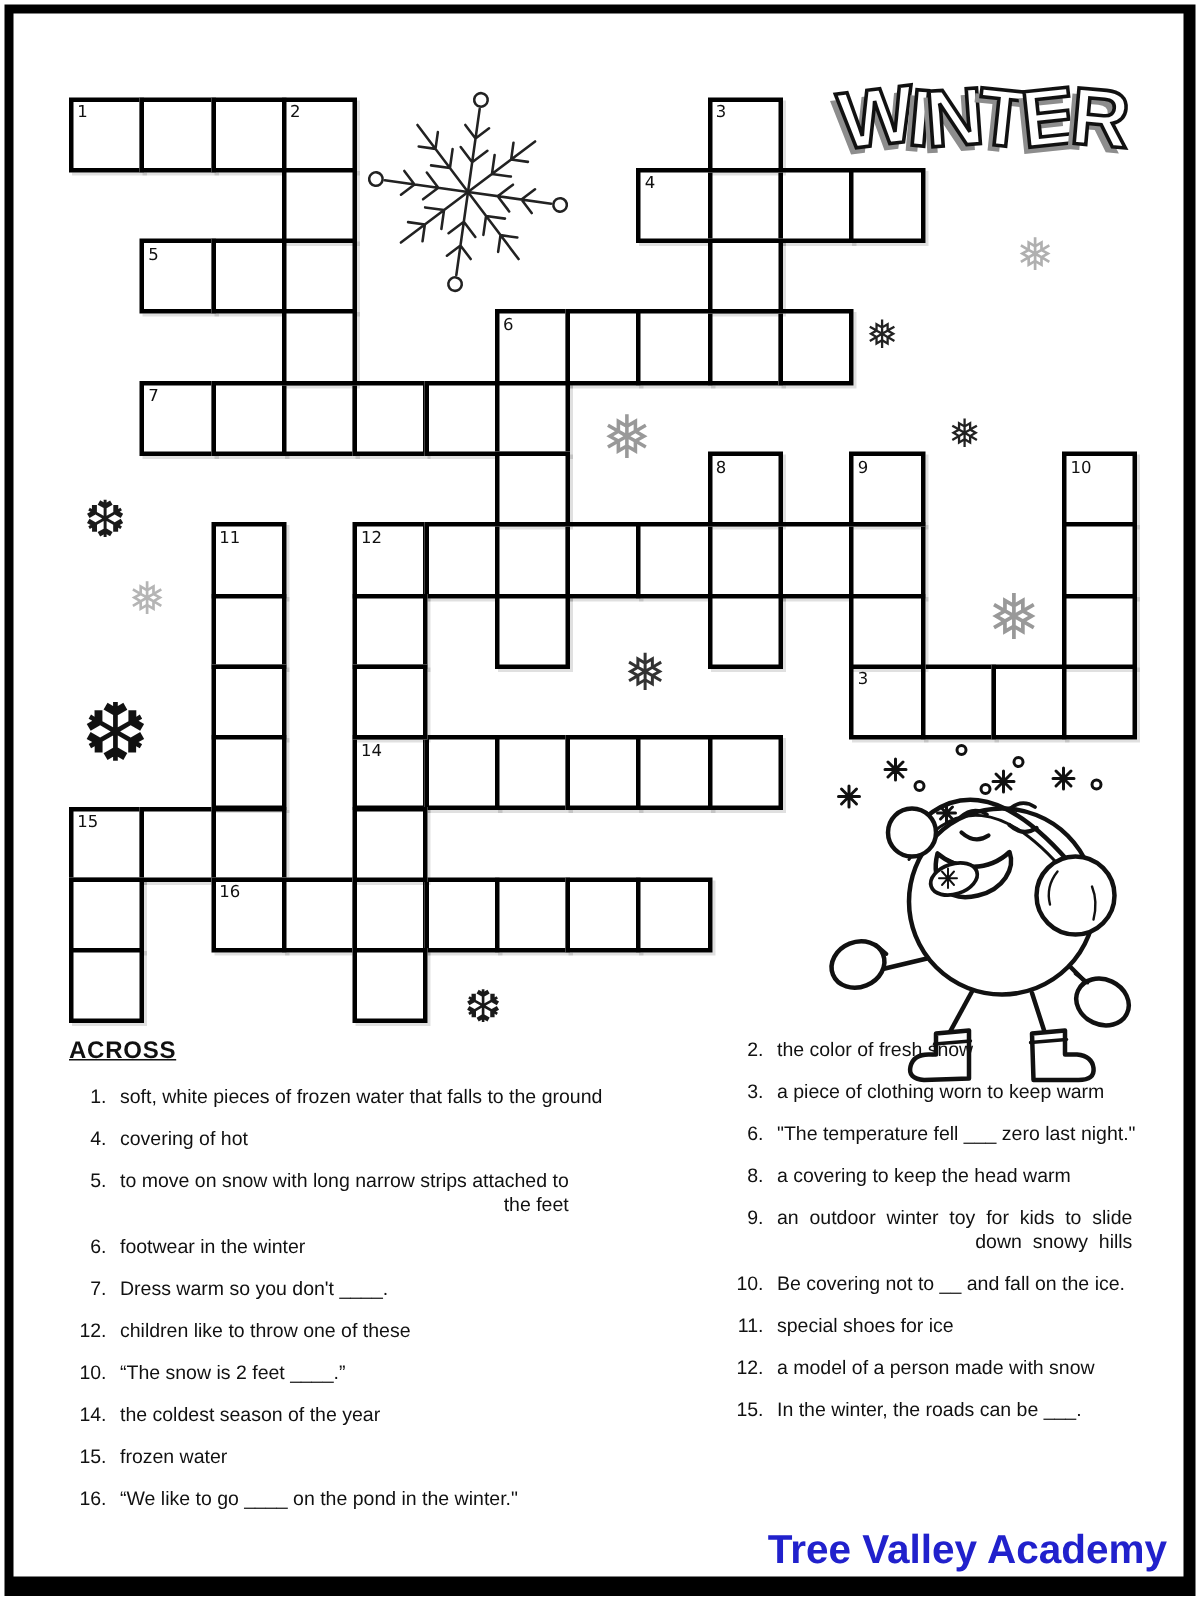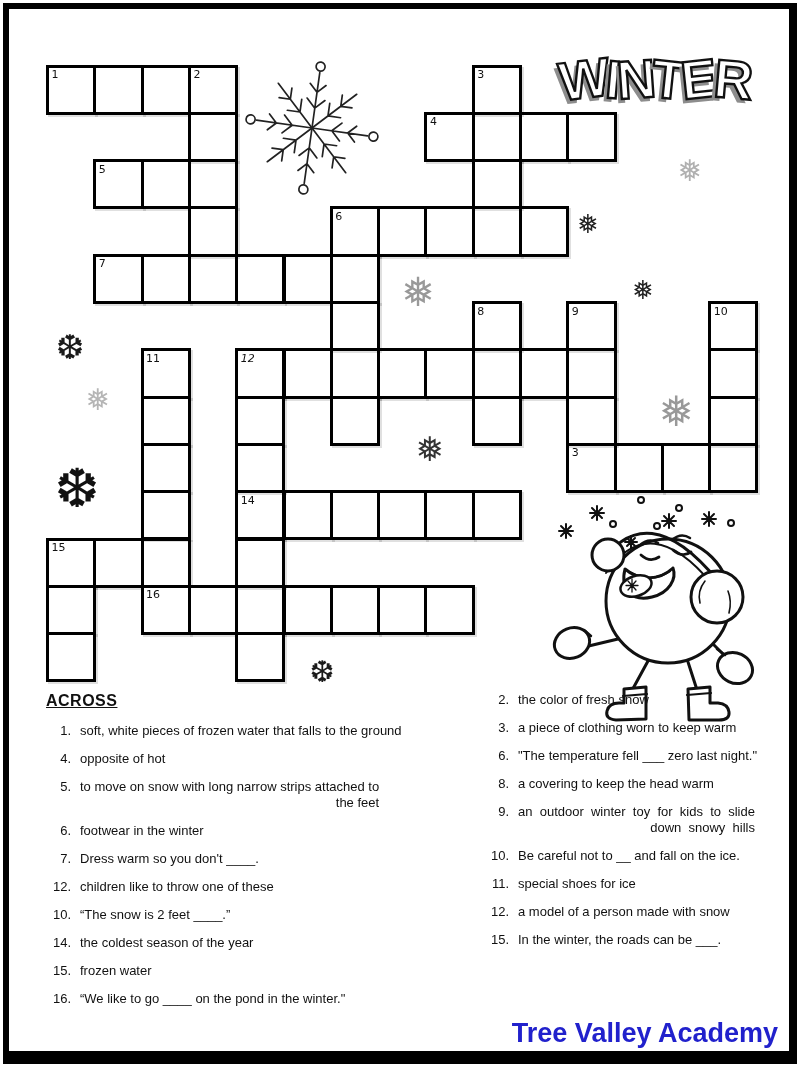--- a/index.html
+++ b/index.html
@@ -123,21 +123,21 @@
     <div class="cellnum" style="left: 193.4px; top: 69px;">2</div>
     <div class="cellnum" style="left: 477.2px; top: 69px;">3</div>
     <div class="cellnum" style="left: 429.9px; top: 116.3px;">4</div>
     <div class="cellnum" style="left: 98.8px; top: 163.6px;">5</div>
     <div class="cellnum" style="left: 335.3px; top: 210.9px;">6</div>
     <div class="cellnum" style="left: 98.8px; top: 258.2px;">7</div>
     <div class="cellnum" style="left: 477.2px; top: 305.5px;">8</div>
     <div class="cellnum" style="left: 571.8px; top: 305.5px;">9</div>
     <div class="cellnum" style="left: 713.7px; top: 305.5px;">10</div>
     <div class="cellnum" style="left: 146.1px; top: 352.8px; text-align: right;">11</div>
-    <div class="cellnum" style="left: 240.7px; top: 352.8px; font-style: italic;">12</div>
+    <div class="cellnum" style="left: 240.7px; top: 352.8px;">12</div>
     <div class="cellnum" style="left: 571.8px; top: 447.4px;">3</div>
     <div class="cellnum" style="left: 240.7px; top: 494.7px;">14</div>
     <div class="cellnum" style="left: 51.5px; top: 542px;">15</div>
     <div class="cellnum" style="left: 146.1px; top: 589.3px;">16</div>
   </div>
 
 <div id="title"><span style="transform: rotate(-7deg);">W</span><span style="transform: rotate(5deg);">I</span><span style="transform: rotate(-4deg);">N</span><span style="transform: rotate(6deg);">T</span><span style="transform: rotate(-6deg);">E</span><span style="transform: rotate(5deg);">R</span></div>
 
 <svg id="bigflake" width="150" height="150" viewBox="-75 -75 150 150" style="left: 237px; top: 53px;">
   <g stroke="#222" stroke-width="1.7" fill="none" stroke-linecap="round" id="bigflake-arms">
@@ -242,21 +242,21 @@
 
 <div id="across-clues" class="clues">
   <div class="clue-head">ACROSS</div>
   <ul class="cluelist" id="across-list">
       <li>
         <span class="cnum">1.</span>
         <span class="ctxt">soft, white pieces of frozen water that falls to the ground</span>
       </li>
       <li>
         <span class="cnum">4.</span>
-        <span class="ctxt">opposite of hot</span>
+        <span class="ctxt">covering of hot</span>
       </li>
       <li>
         <span class="cnum">5.</span>
         <span class="ctxt">to move on snow with long narrow strips attached to
 the feet</span>
       </li>
       <li>
         <span class="cnum">6.</span>
         <span class="ctxt">footwear in the winter</span>
       </li>
@@ -305,21 +305,21 @@
         <span class="cnum">8.</span>
         <span class="ctxt">a covering to keep the head warm</span>
       </li>
       <li class="spread">
         <span class="cnum">9.</span>
         <span class="ctxt">an outdoor winter toy for kids to slide
 down snowy hills</span>
       </li>
       <li>
         <span class="cnum">10.</span>
-        <span class="ctxt">Be careful not to __ and fall on the ice.</span>
+        <span class="ctxt">Be covering not to __ and fall on the ice.</span>
       </li>
       <li>
         <span class="cnum">11.</span>
         <span class="ctxt">special shoes for ice</span>
       </li>
       <li>
         <span class="cnum">12.</span>
         <span class="ctxt">a model of a person made with snow</span>
       </li>
       <li>

